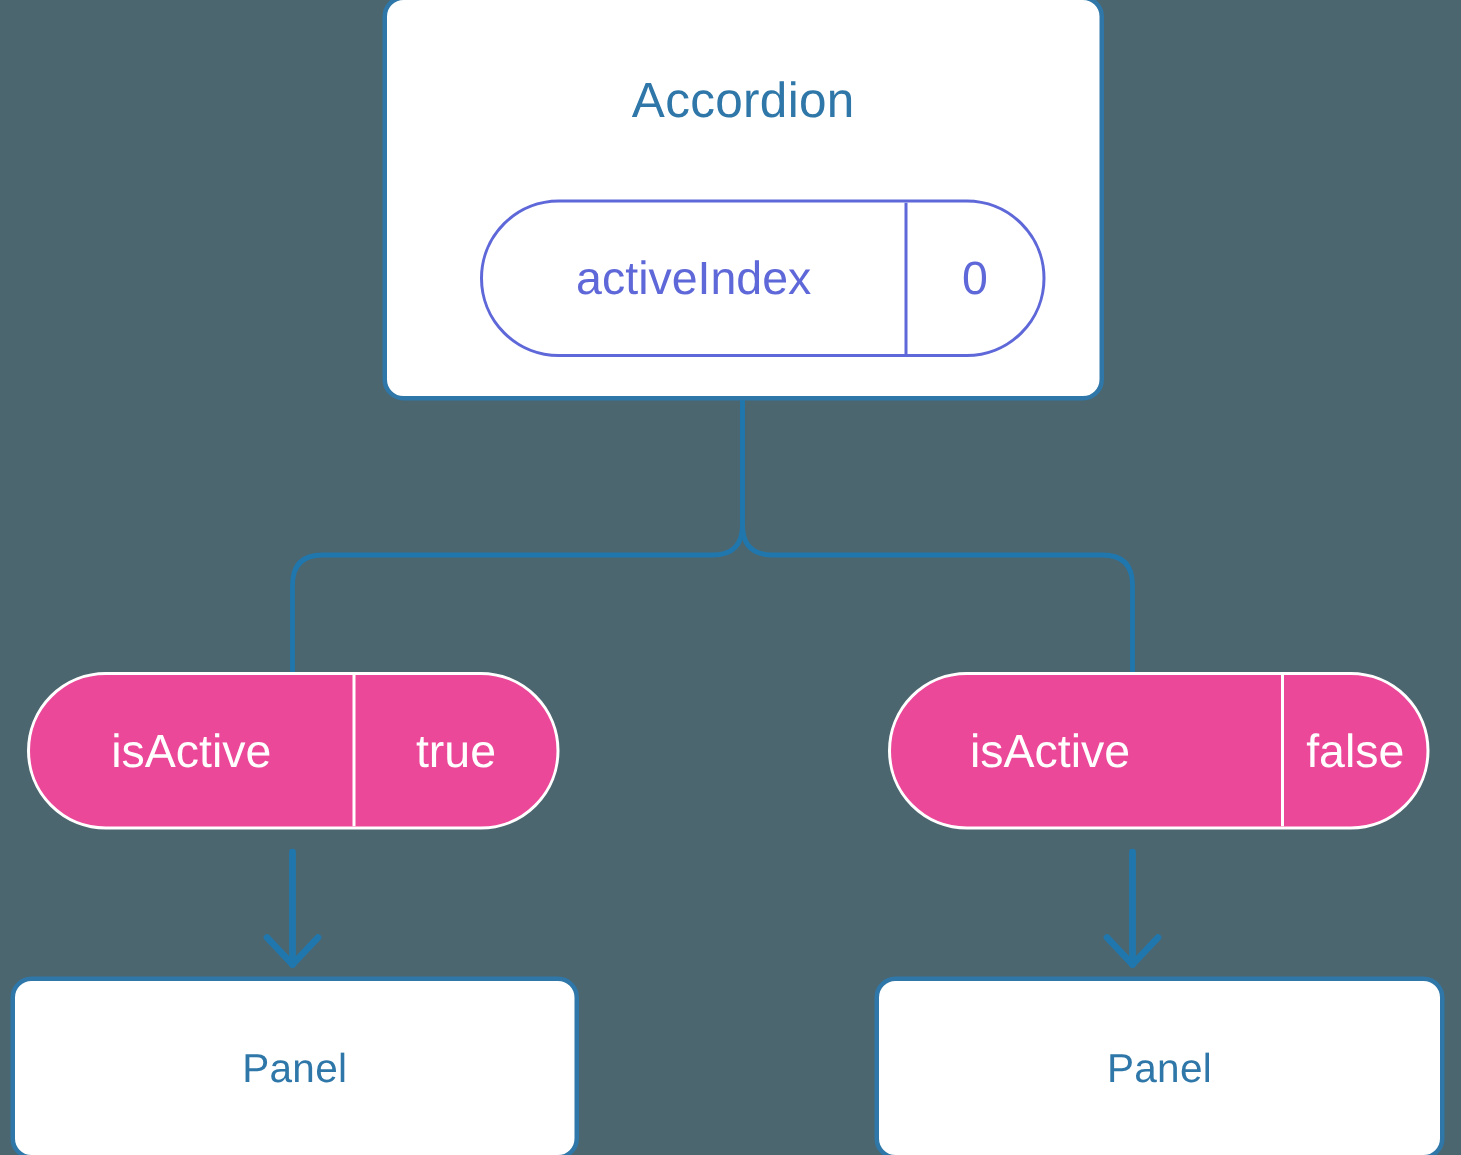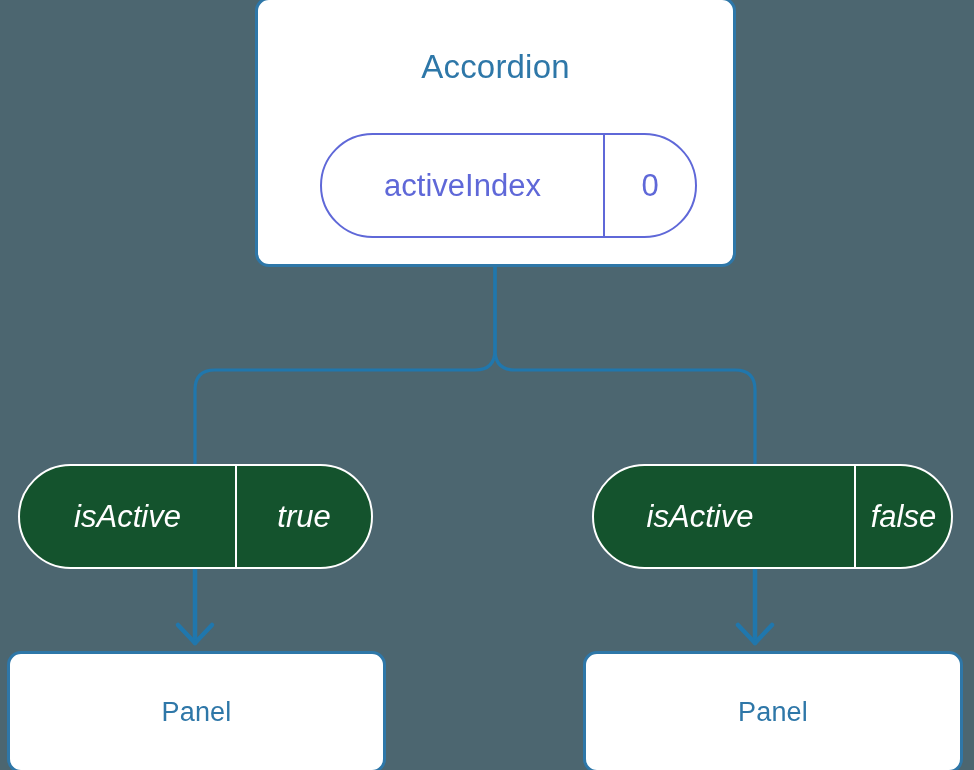--- a/index.html
+++ b/index.html
@@ -118,25 +118,24 @@
   }
   .pill-outline .pill-val {
     flex: 1;
     border-left: 2px solid #5f68d8;
     color: #5f68d8;
     font-size: 31px;
   }
 
   
   .pill-filled {
-    top: 464px;
+    top: 448px;
     height: 105px;
     border: 2px solid #ffffff;
-    background: #14532d;
-    font-style: italic;
+    background: #ec4899;
   }
   .pill-filled .pill-key,
   .pill-filled .pill-val {
     color: #ffffff;
     font-size: 31px;
   }
   .pill-filled .pill-val {
     border-left: 2px solid #ffffff;
   }
 

